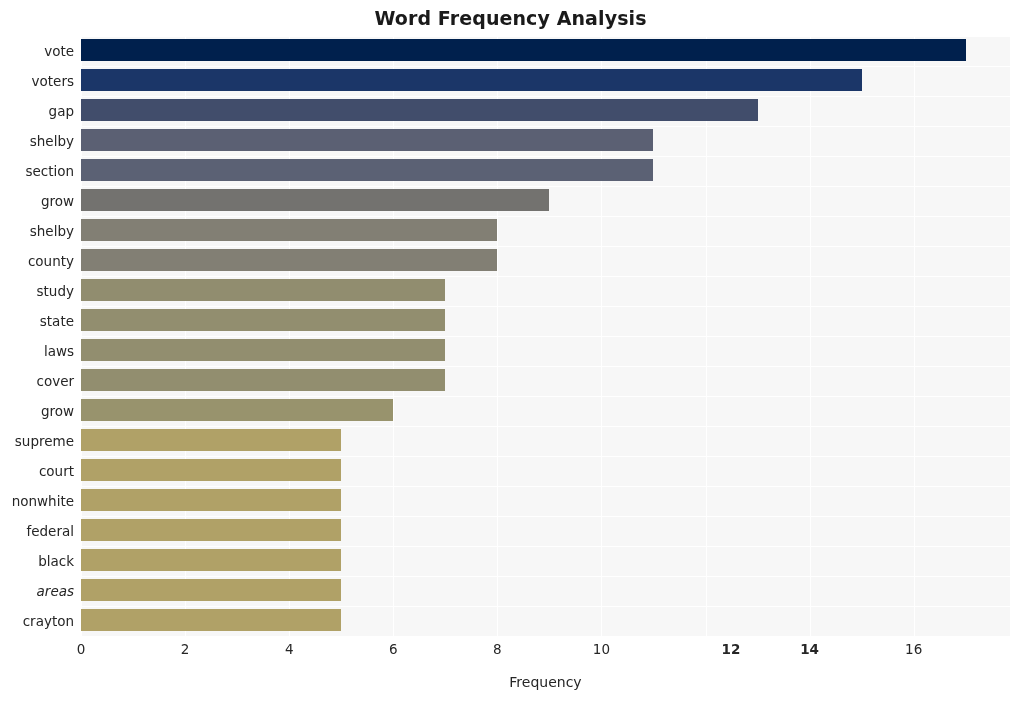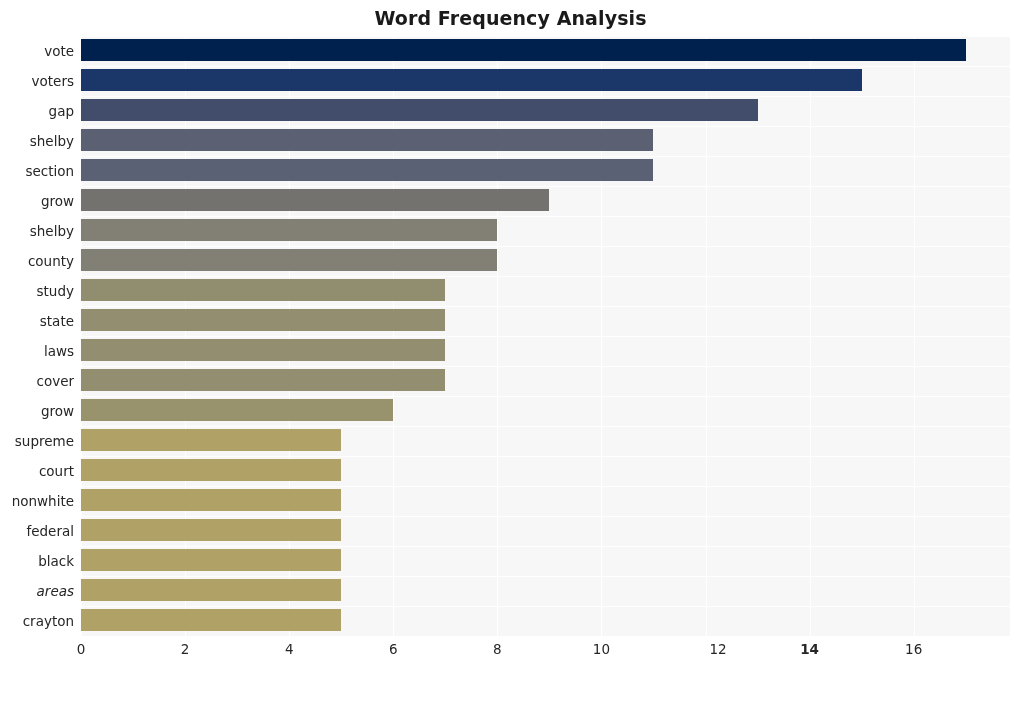--- a/index.html
+++ b/index.html
@@ -251,19 +251,20 @@
       <div class="ytick" style="top: 578px;">crayton</div>
     </div>
 
   <div id="xtick-layer">
       <div class="xtick" style="left: 0px;">0</div>
       <div class="xtick" style="left: 104.09px;">2</div>
       <div class="xtick" style="left: 208.179px;">4</div>
       <div class="xtick" style="left: 312.269px;">6</div>
       <div class="xtick" style="left: 416.359px;">8</div>
       <div class="xtick" style="left: 520.448px;">10</div>
-      <div class="xtick" style="left: 637px;">12</div>
+      <div class="xtick" style="left: 650px; font-weight: bold;">12</div>
       <div class="xtick" style="left: 728.627px; font-weight: bold;">14</div>
       <div class="xtick" style="left: 832.717px;">16</div>
     </div>
 
+  <div id="xlabel">Frequency</div>
 
 </div>
 
 </body></html>

